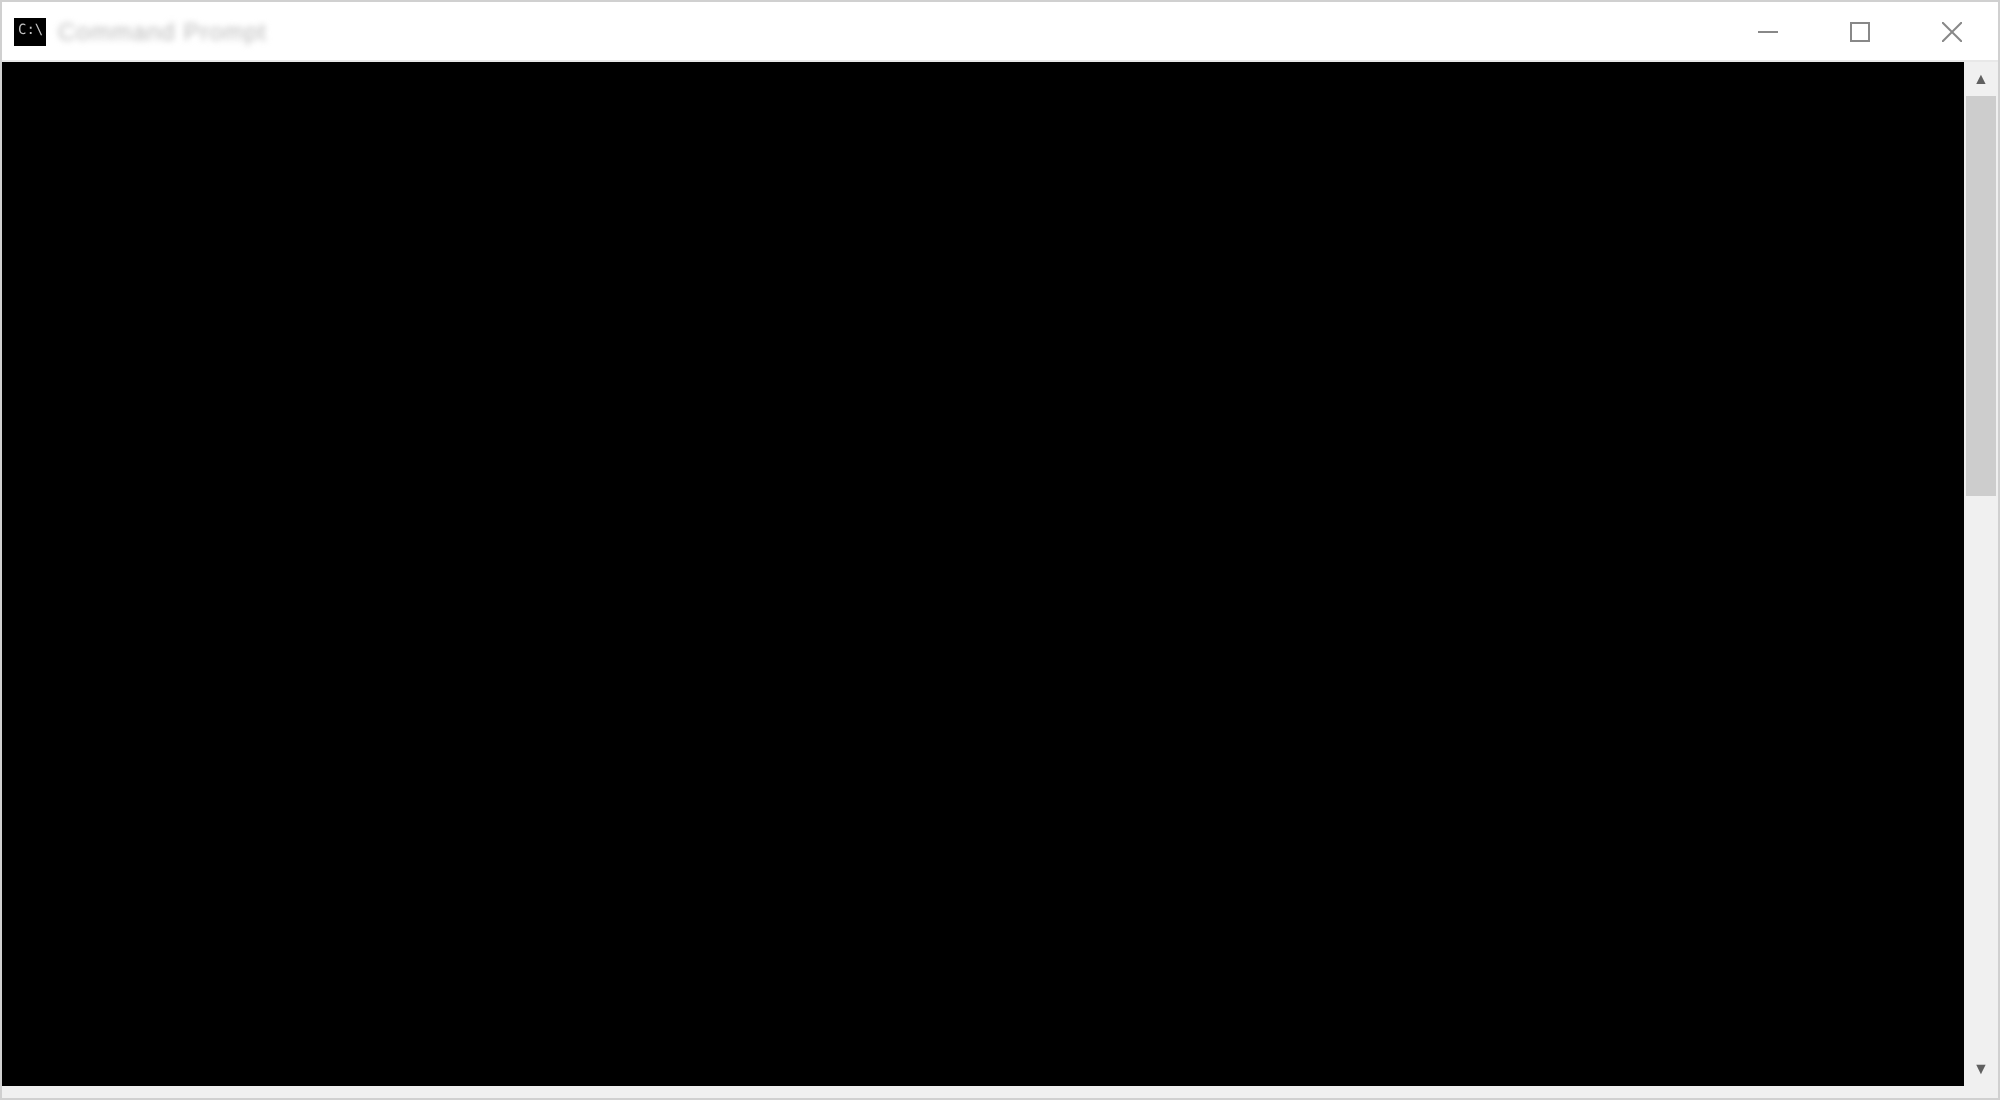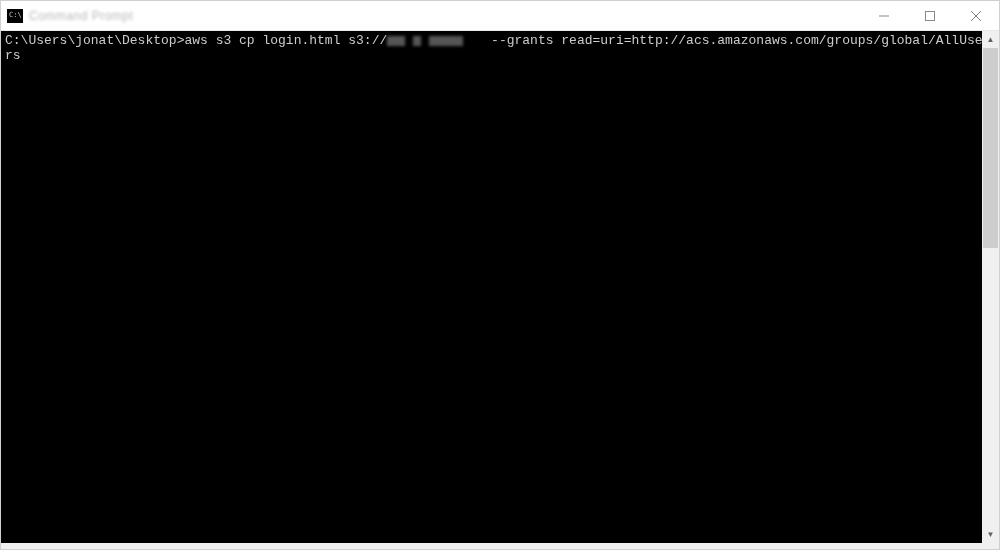--- a/index.html
+++ b/index.html
@@ -169,21 +169,20 @@
       <div class="titlebar-btn">
         <svg viewBox="0 0 10 10">
             <line x1="0" y1="0" x2="10" y2="10"></line>
             <line x1="10" y1="0" x2="0" y2="10"></line>
           </svg>
       </div>
     </div>
   </div>
 
   <div class="terminal-body">
-    <div class="terminal-content"><span>C:\Users\jonat\Desktop&gt;</span><span>aws s3 cp login.html s3://</span><span class="redacted"><span style="width:18px;"></span> <span style="width:8px;"></span> <span style="width:34px;"></span></span><span> --grants read=uri=http://acs.amazonaws.com/groups/global/AllUsers</span></div>
 
     <div class="scrollbar">
       <div class="scrollbar-arrow up">▲</div>
       <div class="scrollbar-thumb"></div>
       <div class="scrollbar-arrow down">▼</div>
     </div>
   </div>
 
   <div class="bottom-edge"></div>
 </div>

